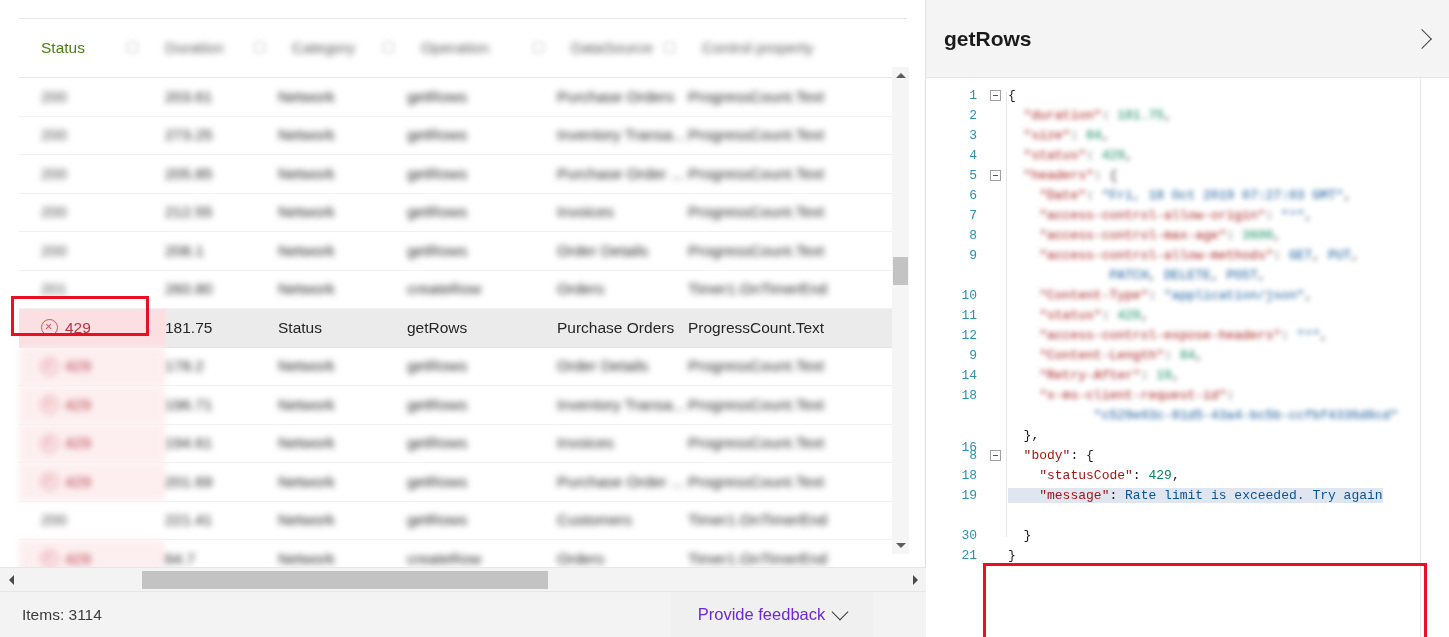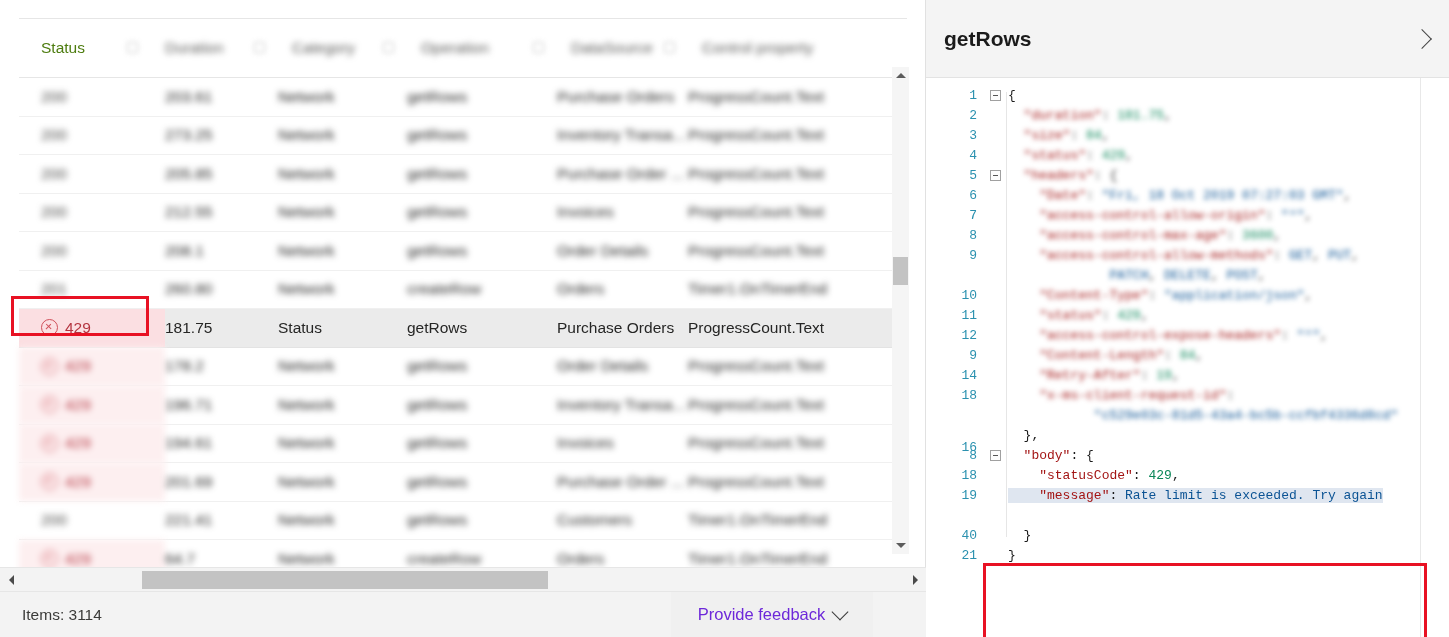--- a/index.html
+++ b/index.html
@@ -422,21 +422,21 @@
           <div class="ln" style="position: absolute; top: 208px; right: 0px; width: 60px;">10</div>
           <div class="ln" style="position: absolute; top: 228px; right: 0px; width: 60px; text-align: right;">11</div>
           <div class="ln" style="position: absolute; top: 248px; right: 0px; width: 60px;">12</div>
           <div class="ln" style="position: absolute; top: 268px; right: 0px; width: 60px;">9</div>
           <div class="ln" style="position: absolute; top: 288px; right: 0px; width: 60px;">14</div>
           <div class="ln" style="position: absolute; top: 308px; right: 0px; width: 60px;">18</div>
           <div class="ln" style="position: absolute; top: 360px; right: 0px; width: 60px;">16</div>
           <div class="ln" style="position: absolute; top: 368px; right: 0px; width: 60px;">8</div>
           <div class="ln" style="position: absolute; top: 388px; right: 0px; width: 60px;">18</div>
           <div class="ln" style="position: absolute; top: 408px; right: 0px; width: 60px;">19</div>
-          <div class="ln" style="position: absolute; top: 448px; right: 0px; width: 60px;">40</div>
+          <div class="ln" style="position: absolute; top: 448px; right: 0px; width: 60px;">30</div>
           <div class="ln" style="position: absolute; top: 468px; right: 0px; width: 60px;">21</div>
         </div>
       <div class="fold-col" id="foldcol">
           <div class="fold" style="top: 12px;"></div>
           <div class="fold" style="top: 92px;"></div>
           <div class="fold" style="top: 372px;"></div>
         </div>
       <div class="codelines" id="codelines">
           <div class="cl" style="position: absolute; top: 8px; left: 0px;"><span class="p">{</span></div>
           <div class="cl blur" style="position: absolute; top: 28px; left: 0px;">  <span class="k">"duration"</span><span class="p">:</span> <span class="n">181.75</span><span class="p">,</span></div>

